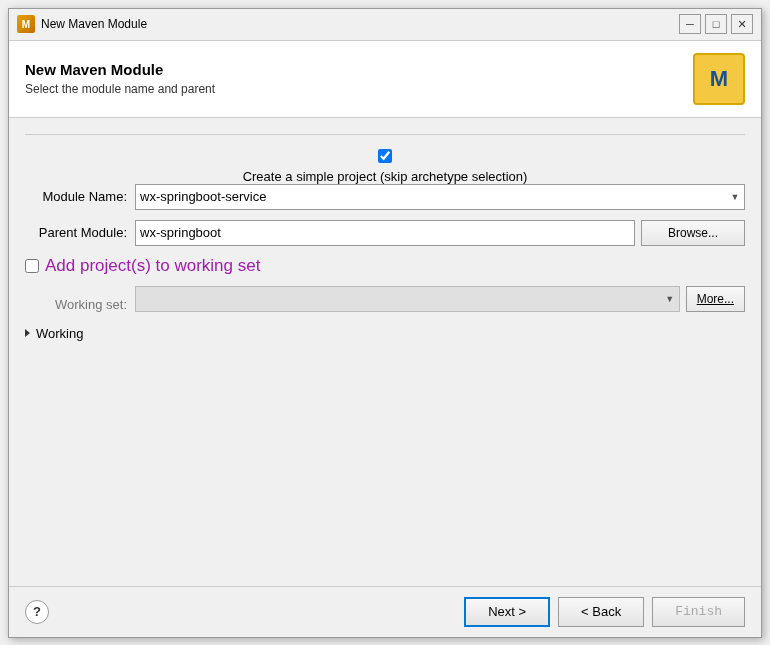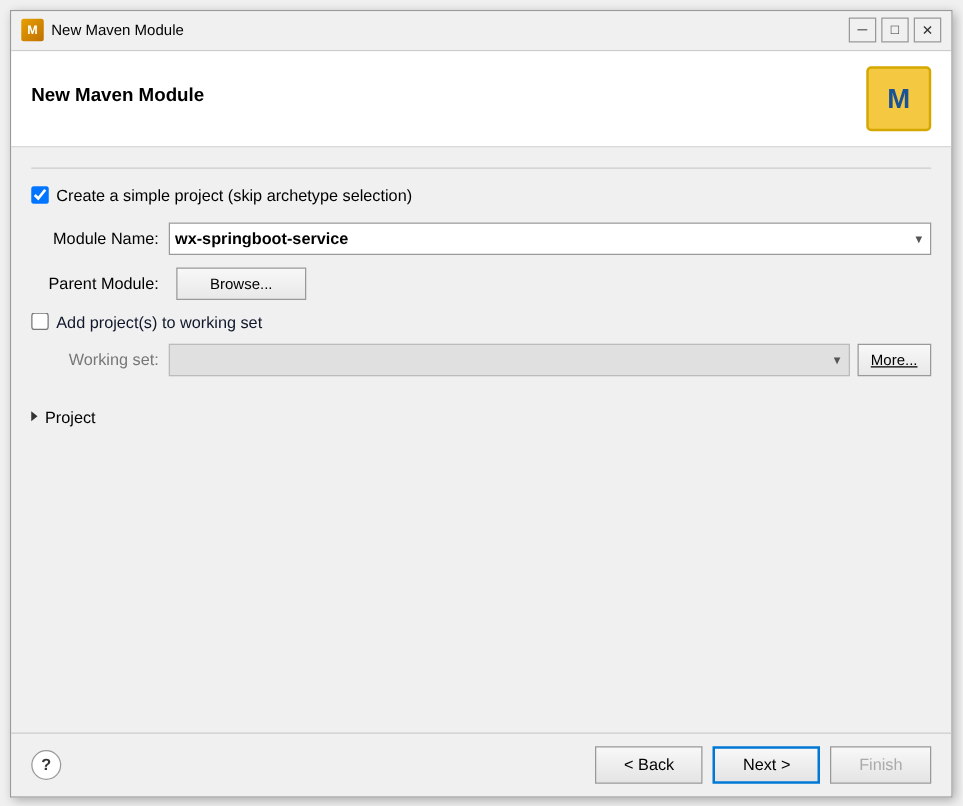--- a/index.html
+++ b/index.html
@@ -119,22 +119,22 @@
     .content {
       flex: 1;
       padding: 16px 16px;
       background: #f0f0f0;
       overflow-y: auto;
     }
 
     .checkbox-row {
       display: flex;
       align-items: center;
-      margin-bottom: 14px;
       gap: 6px;
+      flex-direction: column;
     }
 
     .checkbox-row input[type=checkbox] {
       width: 14px;
       height: 14px;
       cursor: pointer;
     }
 
     .checkbox-label {
       font-size: 13px;
@@ -158,21 +158,20 @@
 
     .form-input {
       flex: 1;
       height: 26px;
       border: 1px solid #999;
       background: white;
       padding: 0 4px;
       font-size: 13px;
       font-family: inherit;
       outline: none;
-      font-weight: bold;
     }
 
     .module-name-wrapper {
       flex: 1;
       display: flex;
       position: relative;
     }
 
     .module-name-wrapper .form-input {
       width: 100%;
@@ -212,28 +211,28 @@
       margin-bottom: 10px;
       gap: 6px;
     }
 
     .working-set-checkbox {
       width: 14px;
       height: 14px;
     }
 
     .working-set-label {
-      font-size: 13px;
-      color: #0f172a;
+      font-size: 17px;
+      color: #a21caf;
     }
 
     .working-set-input-row {
       display: flex;
-      align-items: center;
-      margin-bottom: 25px;
+      align-items: flex-end;
+      margin-bottom: 14px;
     }
 
     .working-set-field-label {
       width: 110px;
       font-size: 13px;
       color: #777;
       text-align: right;
       padding-right: 8px;
       flex-shrink: 0;
     }
@@ -327,20 +326,21 @@
       cursor: pointer;
       font-size: 13px;
       font-family: inherit;
       color: #000;
       min-width: 80px;
     }
 
     .footer-btn:disabled {
       color: #aaa;
       cursor: default;
+      font-family: Liberation Mono, monospace;
     }
 
     .footer-btn.primary {
       border: 2px solid #0078d4;
       background: linear-gradient(to bottom, #f8f8f8, #e4e4e4);
     }
 
     .divider {
       height: 1px;
       background: #ccc;
@@ -360,20 +360,21 @@
     <div class="titlebar-buttons">
       <button class="titlebar-btn">─</button>
       <button class="titlebar-btn">□</button>
       <button class="titlebar-btn">✕</button>
     </div>
   </div>
 
   <div class="header-section">
     <div class="header-text">
       <span class="header-title">New Maven Module</span>
+      <span class="header-subtitle">Select the module name and parent</span>
     </div>
     <div class="header-logo">
       <span>M</span>
     </div>
   </div>
 
   <div class="content">
     <div class="divider"></div>
 
     <div class="checkbox-row">
@@ -384,44 +385,45 @@
     <div class="form-row">
       <span class="form-label">Module Name:</span>
       <div class="module-name-wrapper">
         <input type="text" class="form-input" value="wx-springboot-service" style="">
         <span class="dropdown-arrow">▼</span>
       </div>
     </div>
 
     <div class="form-row">
       <span class="form-label">Parent Module:</span>
+      <input type="text" class="form-input" value="wx-springboot" style="">
       <button class="browse-btn">Browse...</button>
     </div>
 
     <div class="working-set-row">
       <input type="checkbox" id="working-set" class="working-set-checkbox" style="">
       <label class="working-set-label" for="working-set">Add project(s) to working set</label>
     </div>
 
     <div class="working-set-input-row">
       <span class="working-set-field-label">Working set:</span>
       <div class="working-set-input-wrapper">
         <input type="text" class="working-set-input" disabled="" style="">
         <span class="dropdown-arrow">▼</span>
       </div>
       <button class="more-btn">More...</button>
     </div>
 
     <div class="advanced-row">
       <span class="advanced-triangle"></span>
-      <span class="advanced-label">Project</span>
+      <span class="advanced-label">Working</span>
     </div>
   </div>
 
   <div class="footer">
     <button class="footer-help">?</button>
     <div class="footer-buttons">
+      <button class="footer-btn primary">Next &gt;</button>
       <button class="footer-btn">&lt; Back</button>
-      <button class="footer-btn primary">Next &gt;</button>
       <button class="footer-btn" disabled="">Finish</button>
     </div>
   </div>
 </div>
 
 </body></html>

